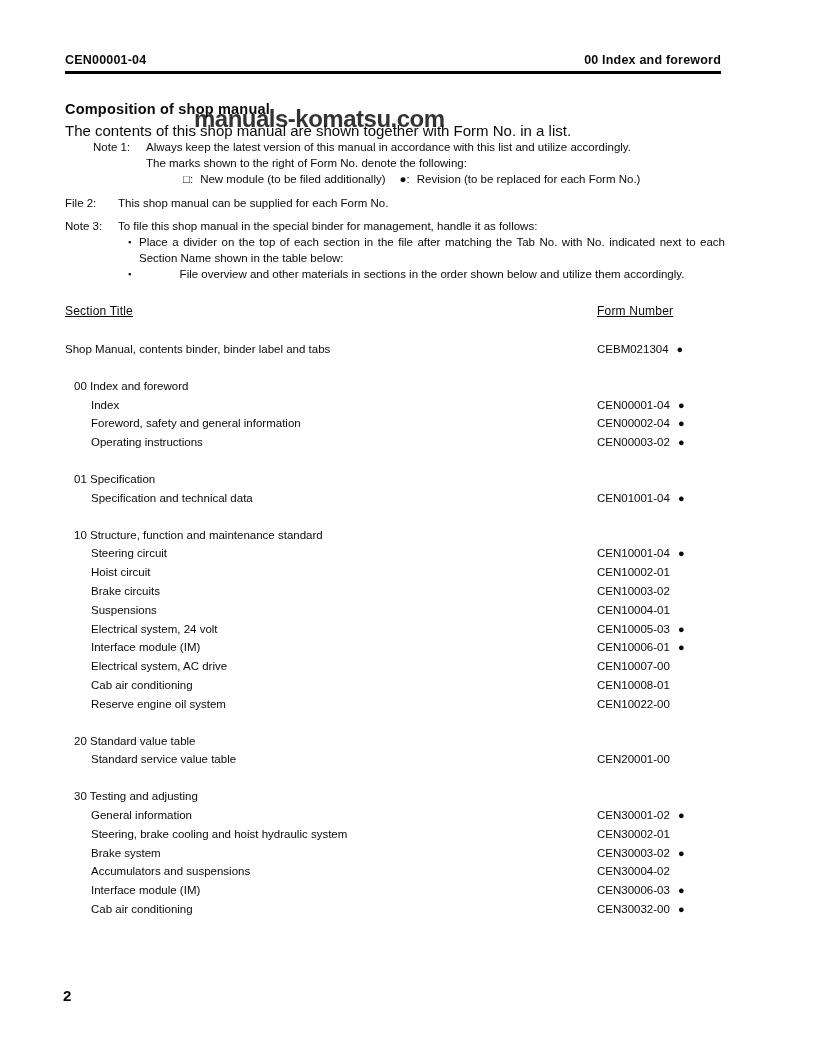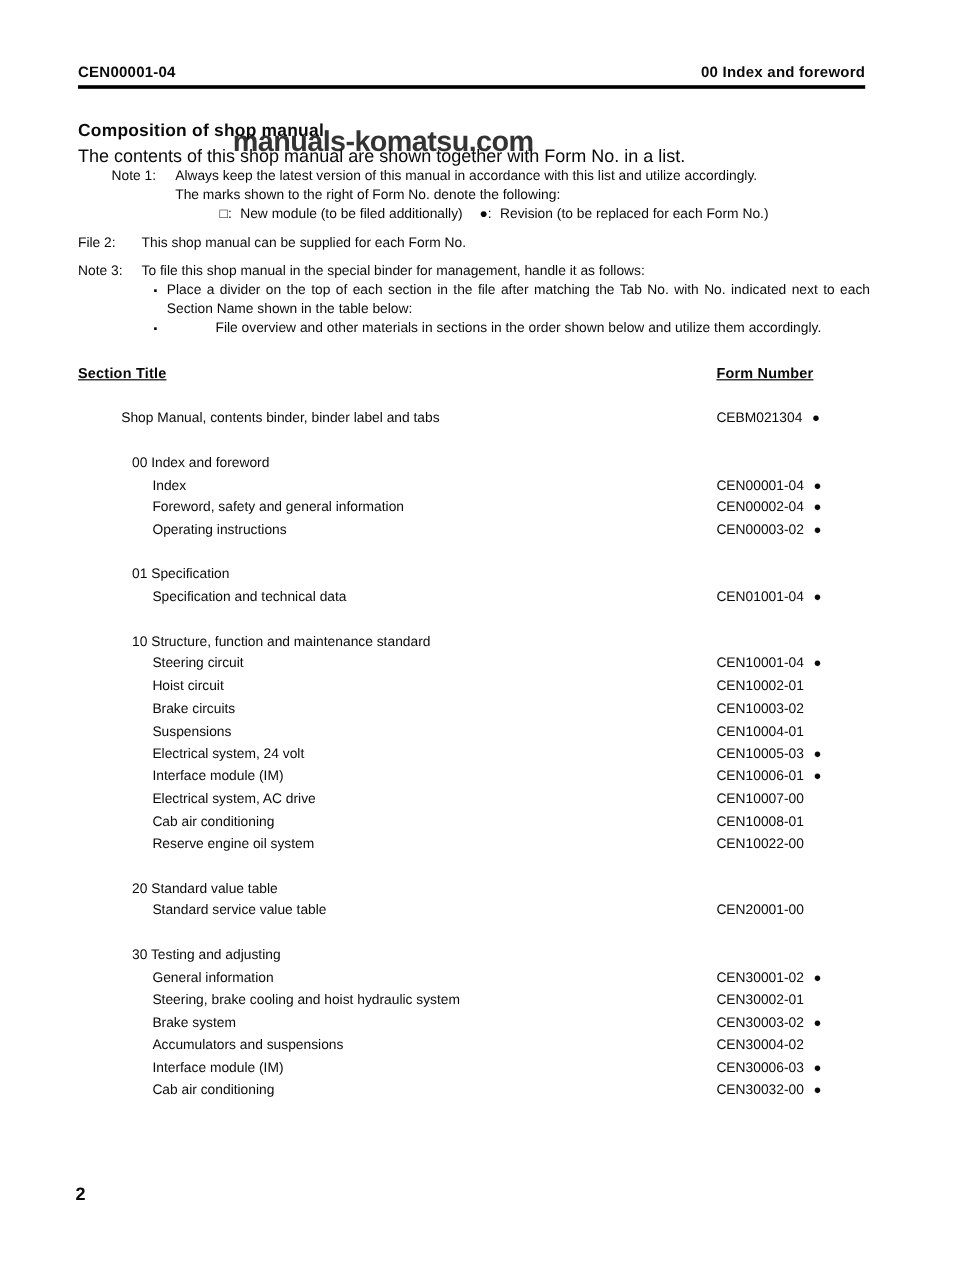--- a/index.html
+++ b/index.html
@@ -41,28 +41,28 @@
   .note3 { top:218px; }
   .marks-line { padding-left:37px; display:flex; align-items:baseline; }
   .marks-line .sym { margin-right:7px; }
   .marks-line .gap2 { margin-left:14px; }
   .bullet-item { display:flex; margin-left:10px; }
   .bullet-item .marker { width:11px; flex:none; font-size:9px; line-height:16px; }
   .bullet-item .btext { flex:1; text-align:justify; }
   .bullet-item .btext.last { text-align:center; }
 
   
-  .col-head { position:absolute; top:304px; font-size:12px; font-weight:bold; text-decoration:underline; letter-spacing:0.2px; }
+  .col-head { position:absolute; top:304px; font-size:12px; font-weight:normal; text-decoration:underline; letter-spacing:0.2px; }
   .col-head.title { left:65px; }
   .col-head.form  { left:597px; }
 
   .rows { position:absolute; left:65px; top:340px; width:680px; }
   .row { position:relative; height:18.8px; line-height:18.8px; font-size:11.5px; white-space:nowrap; }
   .row.gap { margin-top:18px; }
-  .row .t  { display:inline-block;margin-left:36px; }
+  .row .t  { display:inline-block; }
   .row .t.i0 { padding-left:0; }
   .row .t.i1 { padding-left:9px; }
   .row .t.i2 { padding-left:26px; }
   .row .form { position:absolute; left:532px; top:0; }
   .row .dot  { margin-left:8px; font-size:11px; }
 
   
   .page-num { position:absolute; left:63px; top:987px; font-size:15px; font-weight:bold; }
 </style>
 </head>

